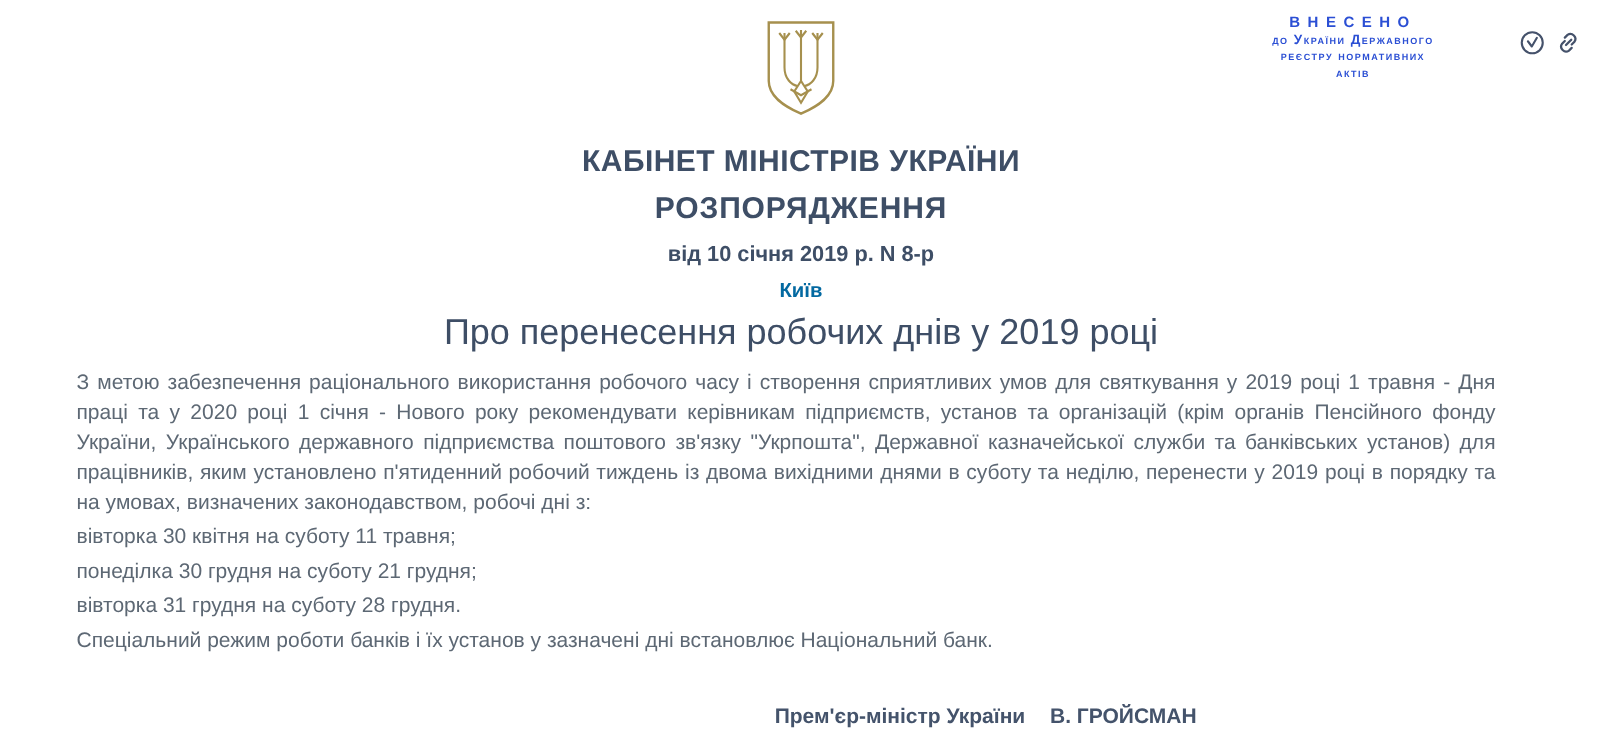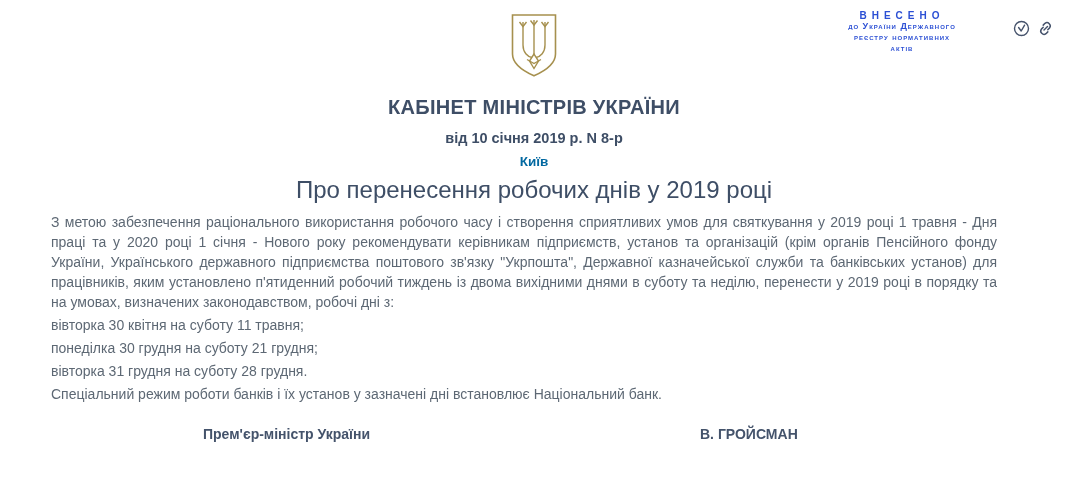--- a/index.html
+++ b/index.html
@@ -22,21 +22,21 @@
   .org{font-size:20px;font-weight:bold;color:#3e4e66;margin:12px 0 0 0;line-height:26px;letter-spacing:.3px;}
   .doctype{font-size:20px;font-weight:bold;color:#3e4e66;margin:5px 0 0 0;line-height:26px;letter-spacing:.6px;}
   .dateline{font-size:14.5px;font-weight:bold;color:#3e4e66;margin:9px 0 0 0;line-height:18px;}
   .city{font-size:13.5px;font-weight:bold;color:#0369a1;margin:7px 0 0 0;line-height:15px;}
   .doc-title{font-size:24px;font-weight:normal;color:#3e4e66;margin:8px 0 0 0;line-height:26px;}
   
   main{margin:9px 71px 0 51px;font-size:14px;line-height:20px;color:#5d6874;}
   main p{margin:0 0 3px 0;}
   .justified{text-align:justify;}
   
-  .signature{position:relative;margin-top:21px;font-weight:bold;color:#44536b;font-size:14px;line-height:18px;}
+  .signature{position:relative;margin-top:32px;font-weight:bold;color:#44536b;font-size:14px;line-height:18px;text-align:center;}
   .sig-title{margin-left:152px;display:inline-block;}
   .sig-name{position:absolute;left:649px;top:0;}
 </style>
 </head>
 <body>
 
 <div class="stamp">
   <div class="l1">ВНЕСЕНО</div>
   <div>до України Державного</div>
   <div>реєстру нормативних</div>
@@ -69,20 +69,21 @@
         <path d="M10.5 9 L14 13.5 L17.5 9"></path>
         <path d="M32.5 9 L36 13.5 L39.5 9"></path>
         <path d="M25 7 V42"></path>
         <path d="M21.5 7.5 L25 12 L28.5 7.5"></path>
         <path d="M25 41 L20.5 48 L25 55.5 L29.5 48 Z"></path>
         <path d="M18 46.5 L25 50.5 L32 46.5"></path>
       </g>
     </svg>
   </span>
   <h1 class="org">КАБІНЕТ МІНІСТРІВ УКРАЇНИ</h1>
+  <h2 class="doctype">РОЗПОРЯДЖЕННЯ</h2>
   <p class="dateline">від 10 січня 2019 р. N 8-р</p>
   <p class="city">Київ</p>
   <h3 class="doc-title">Про перенесення робочих днів у 2019 році</h3>
 </header>
 
 <main>
   <p class="justified">З метою забезпечення раціонального використання робочого часу і створення сприятливих умов для святкування у 2019 році 1 травня - Дня праці та у 2020 році 1 січня - Нового року рекомендувати керівникам підприємств, установ та організацій (крім органів Пенсійного фонду України, Українського державного підприємства поштового зв'язку "Укрпошта", Державної казначейської служби та банківських установ) для працівників, яким установлено п'ятиденний робочий тиждень із двома вихідними днями в суботу та неділю, перенести у 2019 році в порядку та на умовах, визначених законодавством, робочі дні з:</p>
   <p>вівторка 30 квітня на суботу 11 травня;</p>
   <p>понеділка 30 грудня на суботу 21 грудня;</p>
   <p>вівторка 31 грудня на суботу 28 грудня.</p>

